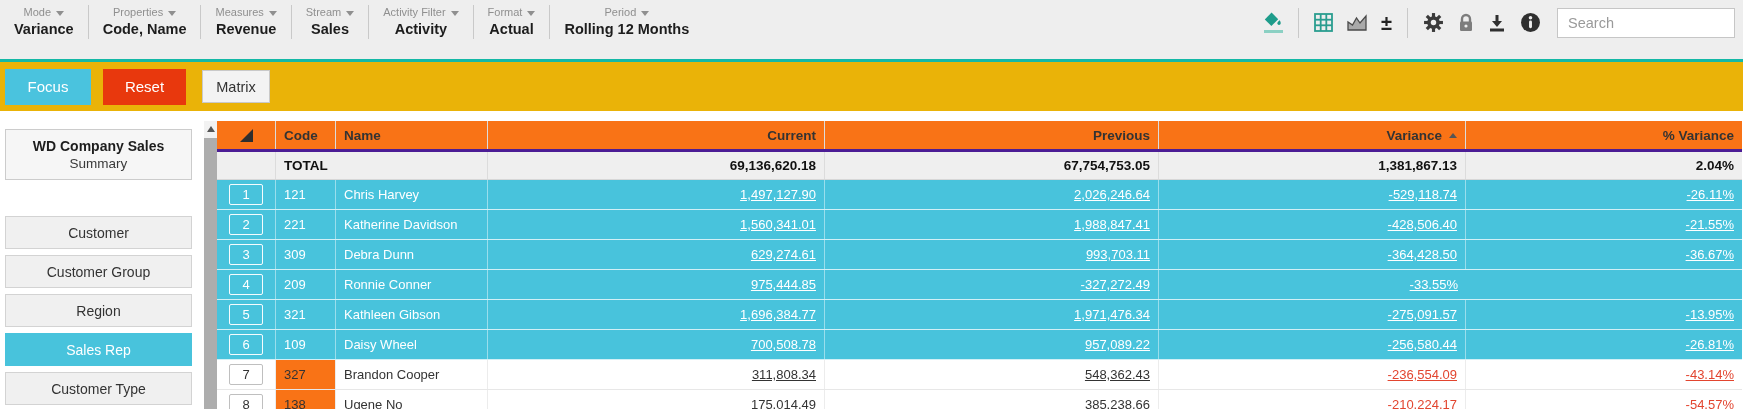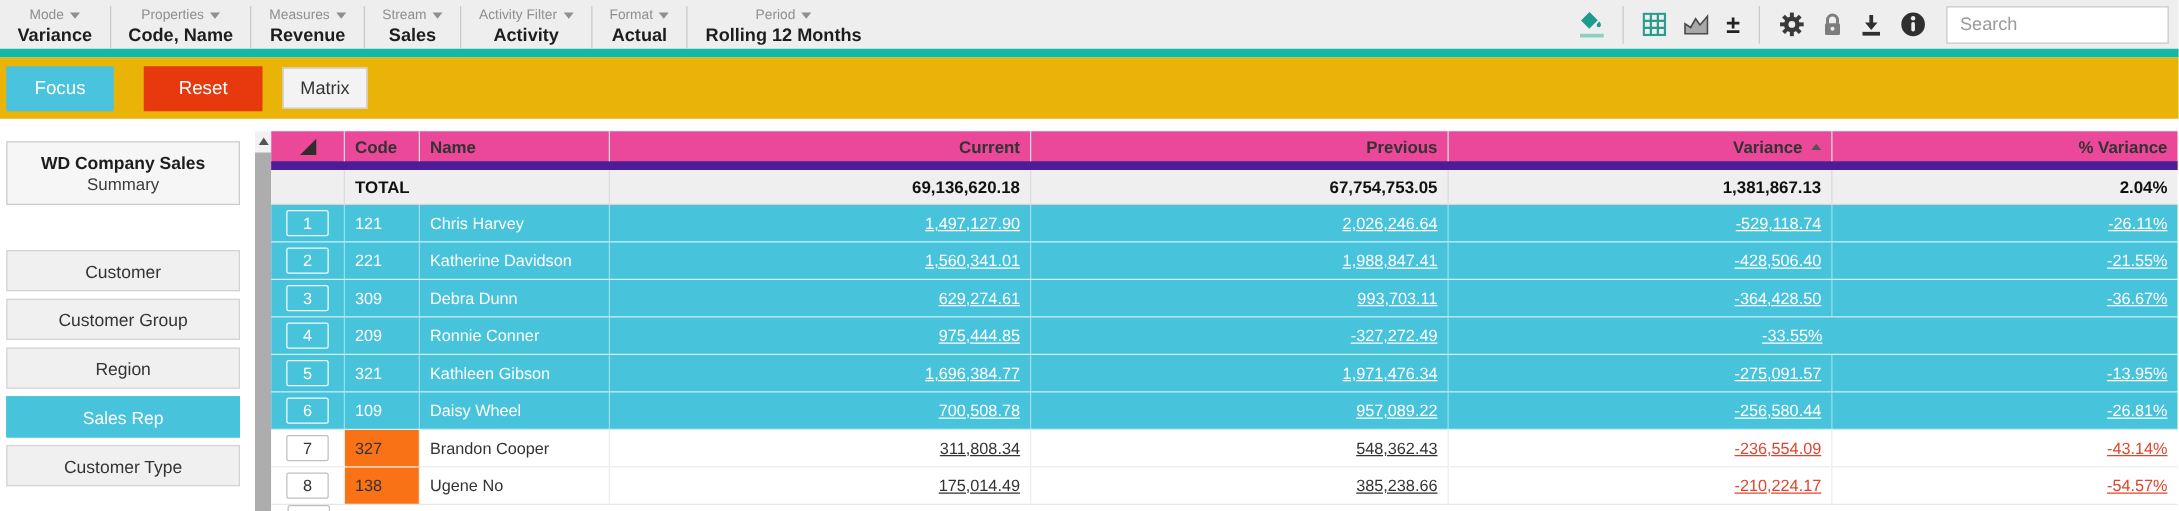--- a/index.html
+++ b/index.html
@@ -1,21 +1,21 @@
 <!DOCTYPE html>
 <html><head>
 <meta charset="utf-8">
 <style>
   * { margin:0; padding:0; box-sizing:border-box; }
   html,body { width:1743px; height:409px; overflow:hidden; background:#fff;
     font-family:"Liberation Sans","DejaVu Sans",sans-serif; }
 
   
-  .toolbar { height:46px; background:#EEEEEE; border-bottom:7px solid #14b8a6;
-    display:flex; align-items:center; }
+  .toolbar { height:62px; background:#EEEEEE; border-bottom:3px solid #14b8a6;
+    display:flex; align-items:flex-start; }
   .tb-groups { display:flex; align-items:flex-start; }
   .tb-group { padding:5px 14px 0; text-align:center; cursor:pointer; }
   .tb-label { font-size:11px; color:#8F8F8F; line-height:15px; white-space:nowrap; }
   .caret { display:inline-block; width:0; height:0; border-left:4px solid transparent;
     border-right:4px solid transparent; border-top:5px solid #8F8F8F; margin-left:5px; }
   .tb-value { font-size:14.5px; font-weight:bold; color:#1D1D1D; line-height:19px; white-space:nowrap; }
   .tb-div { width:1px; background:#C9C9C9; height:34px; margin-top:5px; }
 
   .tb-right { margin-left:auto; display:flex; align-items:center; height:45px;
     padding-right:8px; }
@@ -25,21 +25,21 @@
   .bucket-bar { width:19px; height:3px; background:#8BD0C3; margin-top:2px; }
   .pm { font-size:20px; font-weight:bold; color:#222; line-height:20px; }
   .search { width:178px; height:30px; border:1px solid #C6C6C6; background:#fff;
     font-size:14.5px; padding:0 10px; color:#555; margin-left:9px; }
   .search::placeholder { color:#9A9A9A; }
 
   
   .actions { height:49px; background:#eab308; display:flex; align-items:center; padding-left:5px; }
   .btn { border:none; cursor:pointer; font-family:inherit; }
   .btn-focus { width:86px; height:36px; background:#4AC3DE; color:#fff; font-size:15px; }
-  .btn-reset { width:95px; height:36px; background:#E8380D; color:#fff; font-size:15px; margin-left:24px; }
+  .btn-reset { width:83px; height:36px; background:#E8380D; color:#fff; font-size:15px; margin-left:12px; }
   .btn-matrix { width:68px; height:33px; background:#F3F3F3; color:#333; font-size:14.5px;
     border:1px solid #C9C9C9; margin-left:16px; }
 
   
   .content { display:flex; height:314px; padding-top:10px; align-items:flex-start; }
 
   .sidebar { width:200px; padding:8px 8px 0 5px; flex:none; }
   .side-card { border:1px solid #CCCCCC; background:#F6F6F6; text-align:center;
     padding:7px 20px; margin-bottom:36px; }
   .side-card-title { font-size:14px; font-weight:bold; color:#1D1D1D; line-height:18px; }
@@ -52,21 +52,21 @@
     display:flex; flex-direction:column; }
   .vs-up { height:15px; display:flex; align-items:center; justify-content:center; }
   .vs-up i { display:block; width:0; height:0; border-left:4px solid transparent;
     border-right:4px solid transparent; border-bottom:6px solid #555; }
   .vthumb { flex:1; background:#ADADAD; margin-top:2px; }
 
   
   .table { width:1525px; flex:none; --cols:59px 60px 152px 337px 334px 307px 276px; }
   .thead, .trow, .total { display:grid; grid-template-columns:var(--cols); align-items:stretch; }
 
-  .thead { height:31px; background:#ec4899; border-bottom:7px solid #4c1d95; }
+  .thead { height:31px; background:#f97316; border-bottom:3px solid #4c1d95; }
   .hcell { display:flex; align-items:center; font-size:13.5px; font-weight:bold; color:#333;
     border-right:1px solid #DCDCDC; padding:0 8px; cursor:pointer; white-space:nowrap; }
   .hcell:last-child { border-right:none; }
   .hcell.r { justify-content:flex-end; }
   .hcell.c0 { justify-content:center; }
   .corner { width:0; height:0; border-left:13px solid transparent; border-bottom:13px solid #2E2E2E; }
   .sort-asc { display:inline-block; width:0; height:0; border-left:4px solid transparent;
     border-right:4px solid transparent; border-bottom:5px solid #555; margin-left:7px; }
 
   .total { height:28px; background:#EFEFEF; border-bottom:1px solid #D7D7D7;

